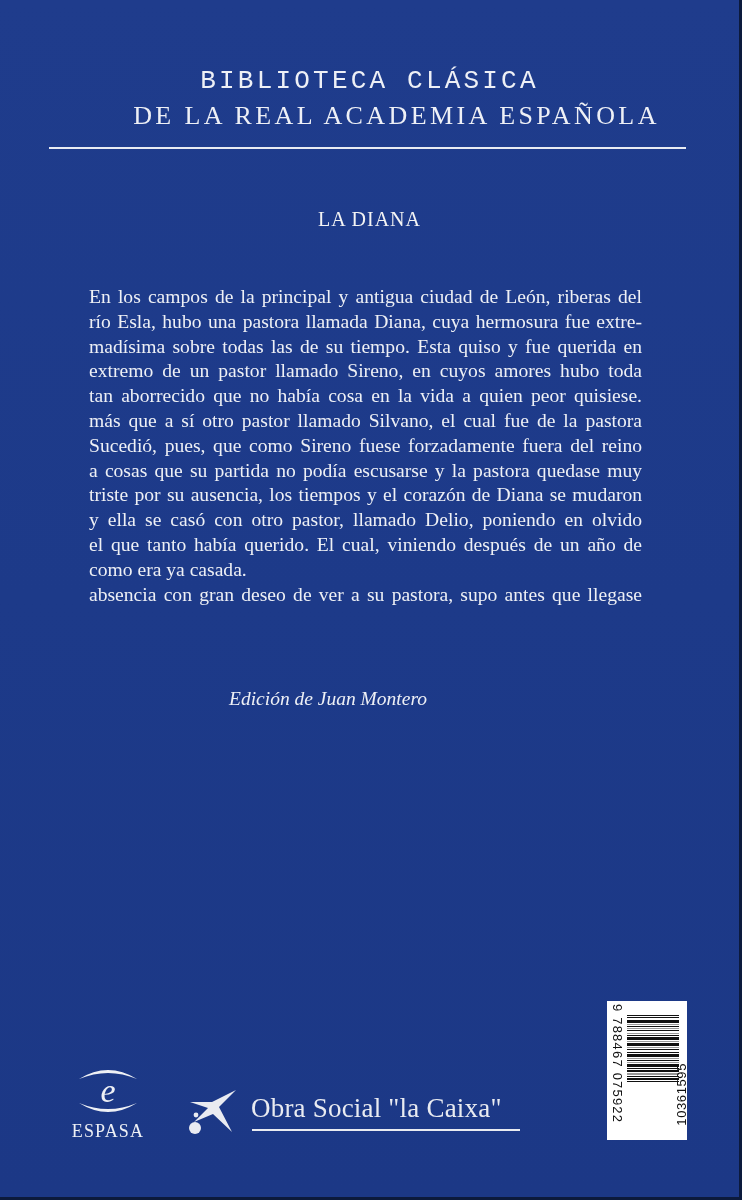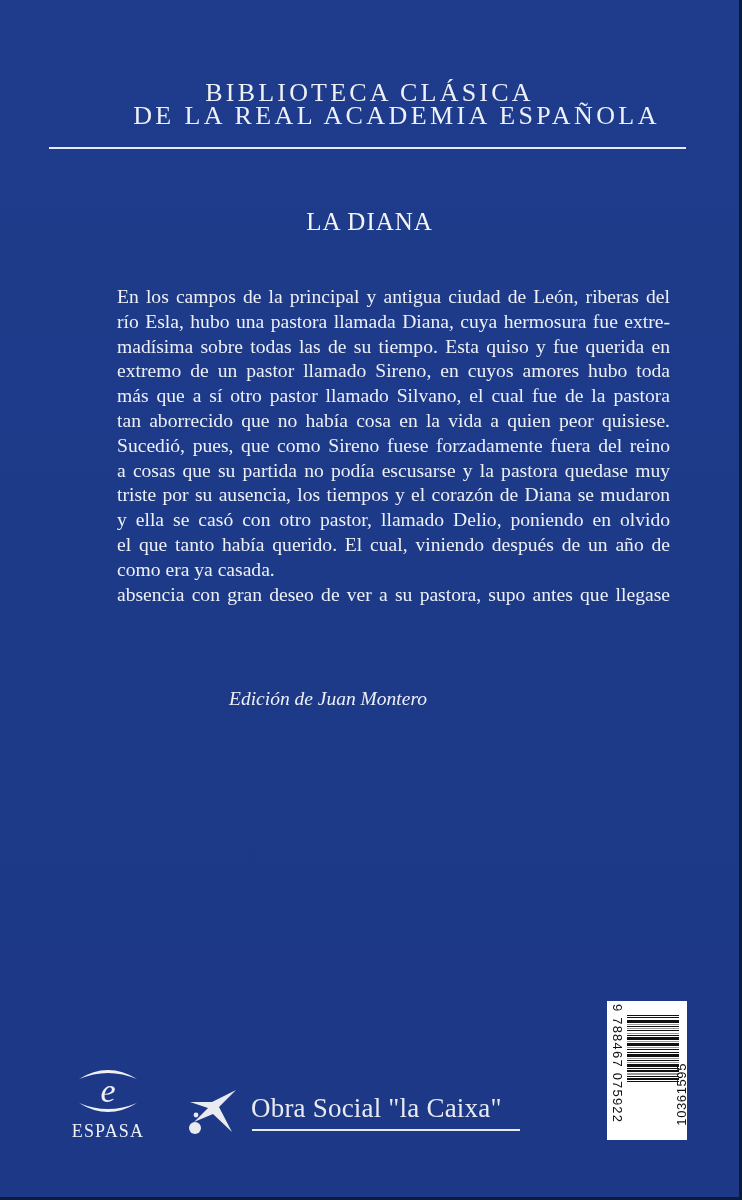--- a/index.html
+++ b/index.html
@@ -27,51 +27,50 @@
     .series {
       position: absolute;
       left: 0;
       width: 739px;
       text-align: center;
       font-size: 26px;
       letter-spacing: 3.2px;
       color: #eef0f6;
       font-weight: normal;
     }
-    .series.l1 { top: 78px; }
+    .series.l1 { top: 66px; font-family: Liberation Mono, monospace; }
     .series.l2 { top: 101px; letter-spacing: 3.4px; margin-left: 27px; }
     .rule {
       position: absolute;
       left: 49px;
       top: 147px;
       width: 637px;
       height: 2px;
       background: #e8ebf3;
     }
     .title {
       position: absolute;
       left: 0;
       width: 739px;
       top: 208px;
       text-align: center;
-      font-size: 25px;
+      font-size: 20px;
       letter-spacing: 1px;
       color: #f4f4f4;
     }
     .blurb {
       position: absolute;
       left: 89px;
       top: 285px;
       width: 553px;
       font-size: 19.6px;
       line-height: 24.8px;
       color: #eef0f5;
       text-align: justify;
       hyphens: manual;
-      margin-left: 28px;
     }
     .blurb .line {
       display: block;
       text-align: justify;
       text-align-last: justify;
       white-space: nowrap;
       overflow: visible;
     }
     .blurb .line.last {
       text-align-last: left;
@@ -196,22 +195,22 @@
   <div class="series l2">DE LA REAL ACADEMIA ESPAÑOLA</div>
   <div class="rule"></div>
 
   <div class="title">LA DIANA</div>
 
   <div class="blurb">
     <span class="line">En los campos de la principal y antigua ciudad de León, riberas del</span>
     <span class="line">río Esla, hubo una pastora llamada Diana, cuya hermosura fue extre-</span>
     <span class="line">madísima sobre todas las de su tiempo. Esta quiso y fue querida en</span>
     <span class="line">extremo de un pastor llamado Sireno, en cuyos amores hubo toda</span>
+    <span class="line">tan aborrecido que no había cosa en la vida a quien peor quisiese.</span>
     <span class="line">más que a sí otro pastor llamado Silvano, el cual fue de la pastora</span>
-    <span class="line">tan aborrecido que no había cosa en la vida a quien peor quisiese.</span>
     <span class="line">Sucedió, pues, que como Sireno fuese forzadamente fuera del reino</span>
     <span class="line">a cosas que su partida no podía escusarse y la pastora quedase muy</span>
     <span class="line">triste por su ausencia, los tiempos y el corazón de Diana se mudaron</span>
     <span class="line">y ella se casó con otro pastor, llamado Delio, poniendo en olvido</span>
     <span class="line">el que tanto había querido. El cual, viniendo después de un año de</span>
     <span class="line last">como era ya casada.</span>
     <span class="line">absencia con gran deseo de ver a su pastora, supo antes que llegase</span>
   </div>
 
   <div class="edition">Edición de Juan Montero</div>

